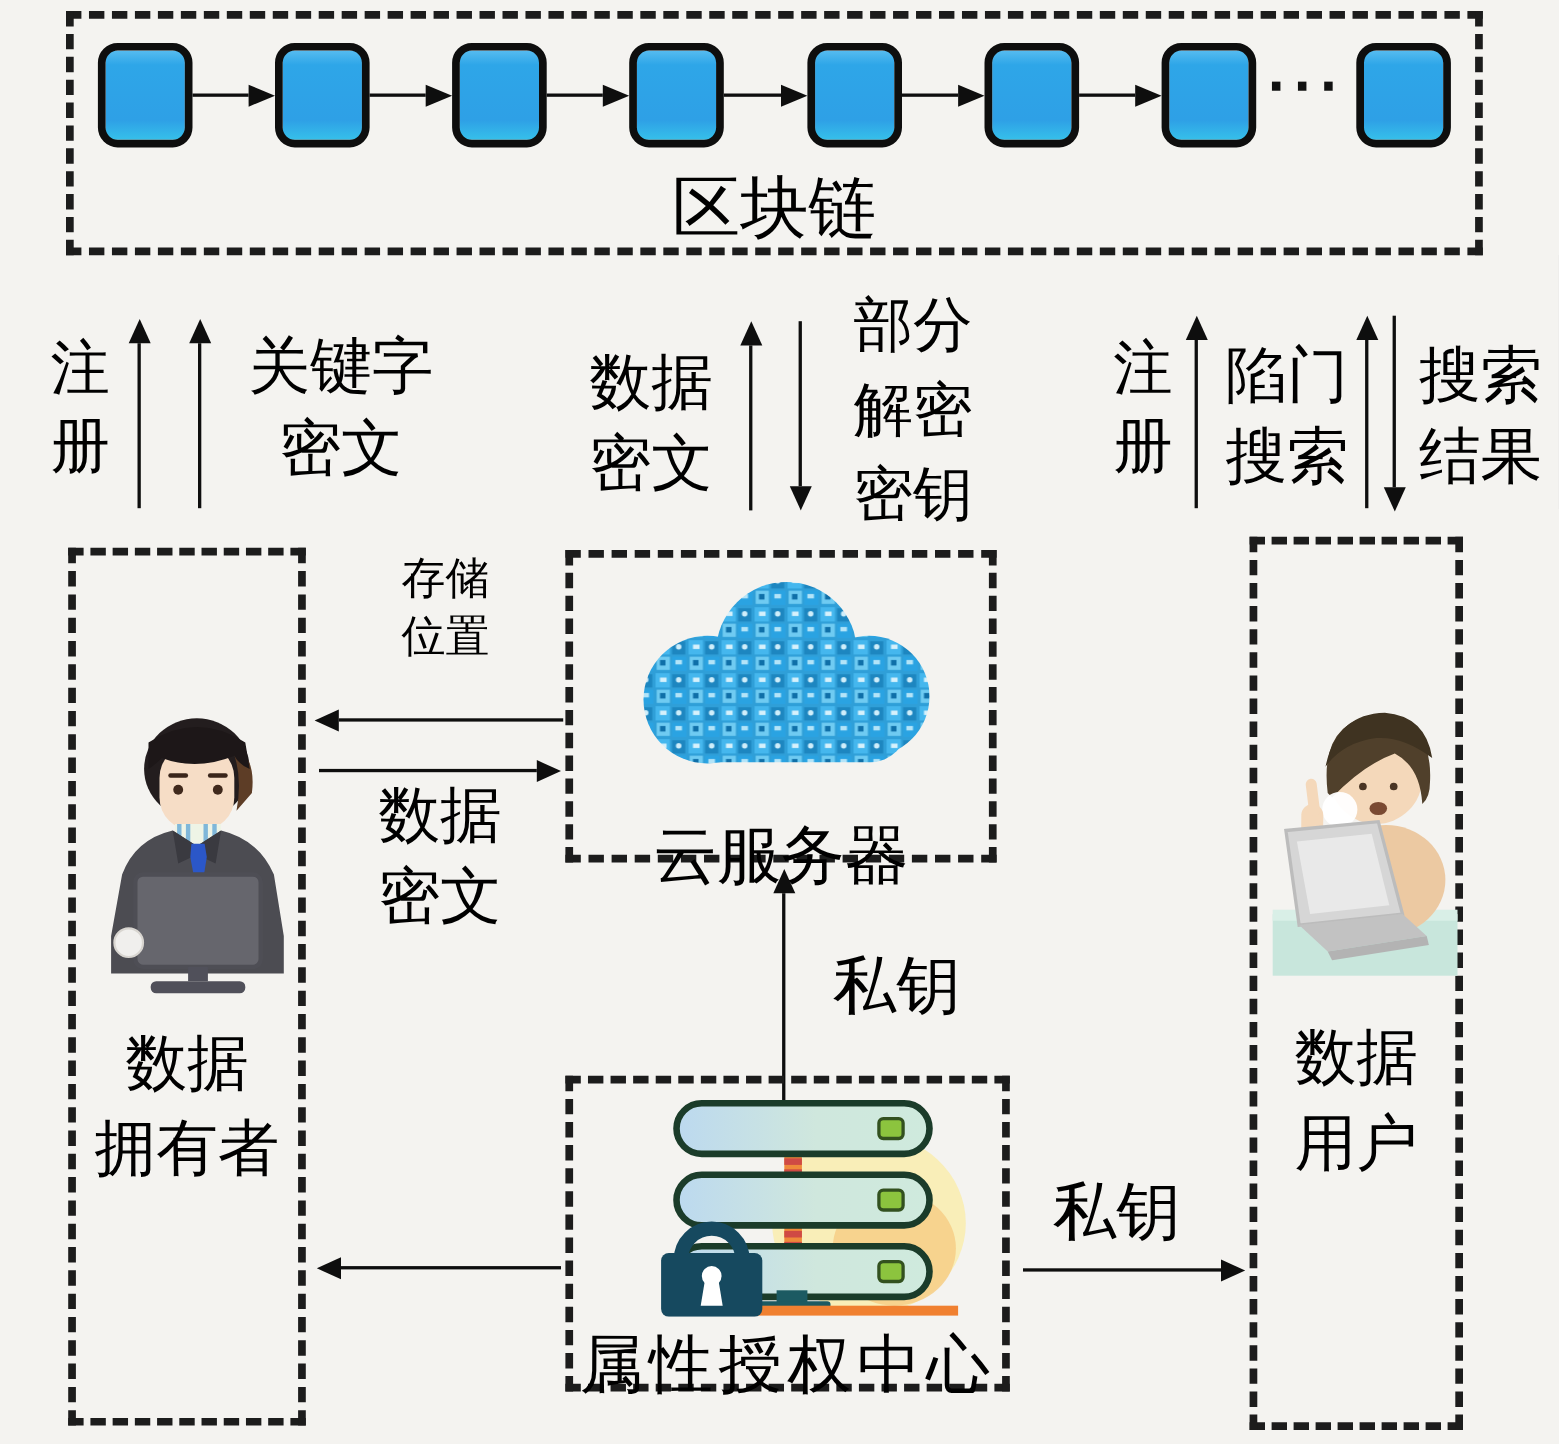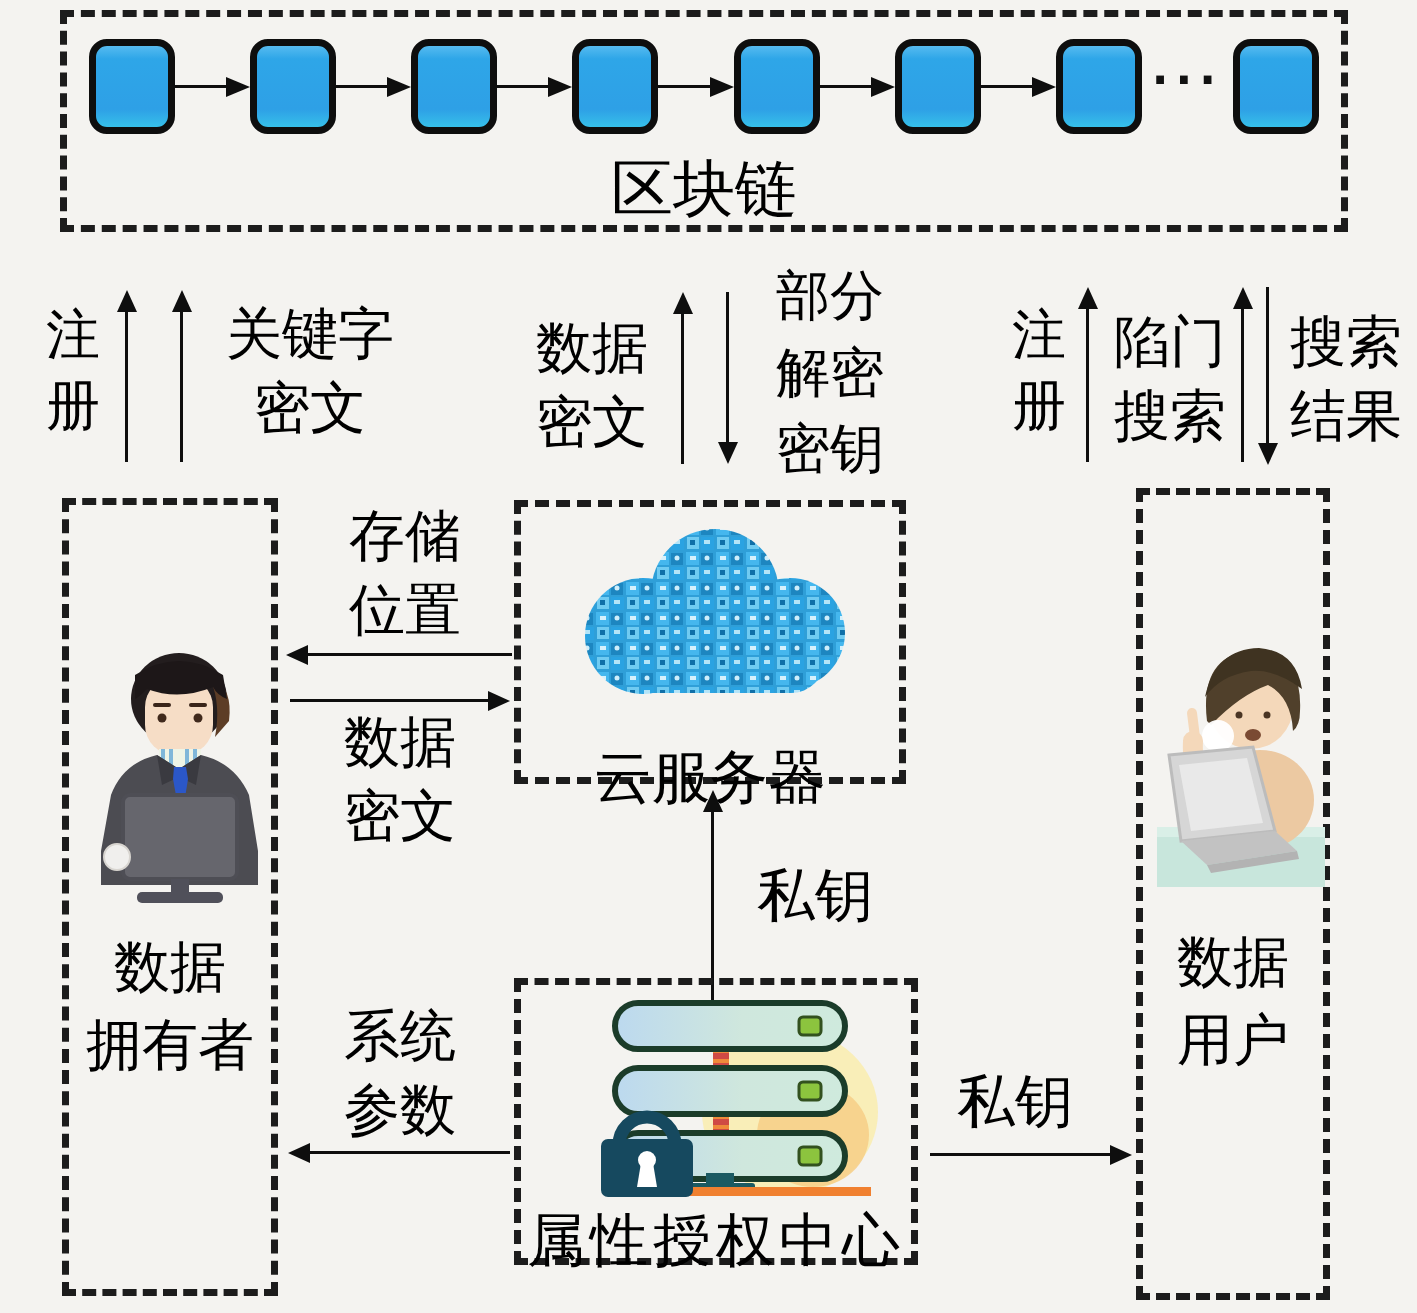--- a/index.html
+++ b/index.html
@@ -123,21 +123,21 @@
       <g fill="url(#mosaic)">
         <circle cx="78" cy="115" r="58"></circle>
         <circle cx="150" cy="72" r="64"></circle>
         <circle cx="225" cy="112" r="55"></circle>
         <rect x="50" y="100" width="210" height="72" rx="34"></rect>
       </g>
     </svg>
     <div class="node-label" style="top:198px;font-size:58px;margin-top:32px;">云服务器</div>
   </div>
 
-  <div class="lbl" style="left:320px;top:500px;width:170px;font-size:56px;">存储
+  <div class="lbl" style="left:320px;top:500px;width:170px;font-size:40px;">存储
 位置</div>
   <div class="ah left" style="left:308px;top:653px;width:204px;"></div>
   <div class="ah right" style="left:290px;top:699px;width:198px;"></div>
   <div class="lbl" style="left:320px;top:706px;width:160px;font-size:56px;">数据
 密文</div>
 
   <div class="av up" style="left:711px;top:812px;height:200px;"></div>
   <div class="lbl" style="left:740px;top:858px;width:150px;font-size:58px;">私钥</div>
 
   <div class="dashbox" style="left:514px;top:978px;width:404px;height:287px;">
@@ -170,22 +170,20 @@
       <rect x="100" y="186" width="70" height="12" rx="3" fill="#1c5a62"></rect>
       <rect x="96" y="190" width="190" height="9" fill="#f08030"></rect>
       <path d="M34,148 a28,28 0 0 1 56,0" fill="none" stroke="#16495f" stroke-width="13"></path>
       <rect x="16" y="142" width="92" height="58" rx="7" fill="#16495f"></rect>
       <circle cx="62" cy="163" r="9" fill="#ffffff"></circle>
       <path d="M56,166 h12 l4,24 h-20 z" fill="#ffffff"></path>
     </svg>
     <div class="node-label" style="top:215px;font-size:58px;letter-spacing:5px;">属性授权中心</div>
   </div>
 
-  <div class="lbl" style="left:325px;top:1000px;width:150px;font-size:56px;">系统
-参数</div>
   <div class="ah left" style="left:310px;top:1151px;width:200px;"></div>
 
   <div class="lbl" style="left:945px;top:1064px;width:140px;font-size:58px;">私钥</div>
   <div class="ah right" style="left:930px;top:1153px;width:180px;"></div>
 
   <div class="dashbox" style="left:1136px;top:488px;width:194px;height:812px;">
     <svg style="position:absolute;left:12px;top:140px;" width="172" height="255" viewBox="0 0 172 255">
       <rect x="2" y="196" width="168" height="56" fill="#c8e6dc"></rect>
       <rect x="2" y="192" width="168" height="10" fill="#d9efe7"></rect>
       <ellipse cx="105" cy="165" rx="54" ry="50" fill="#ecc9a2"></ellipse>

